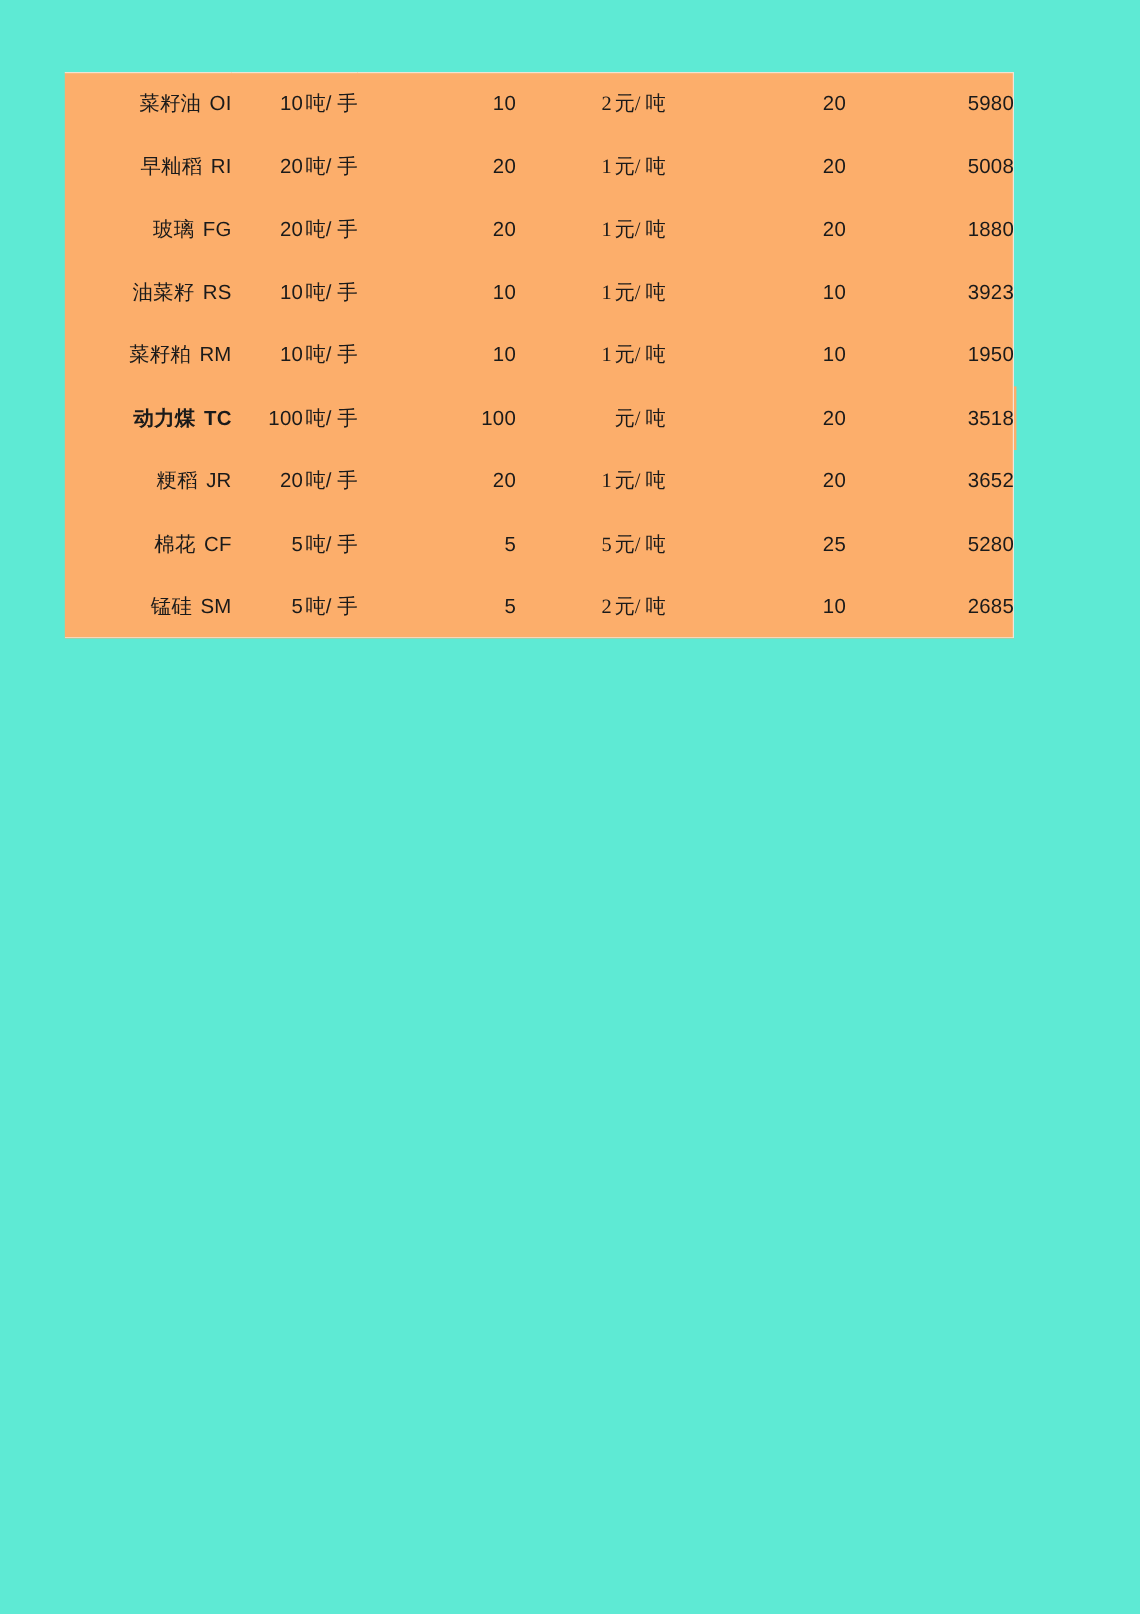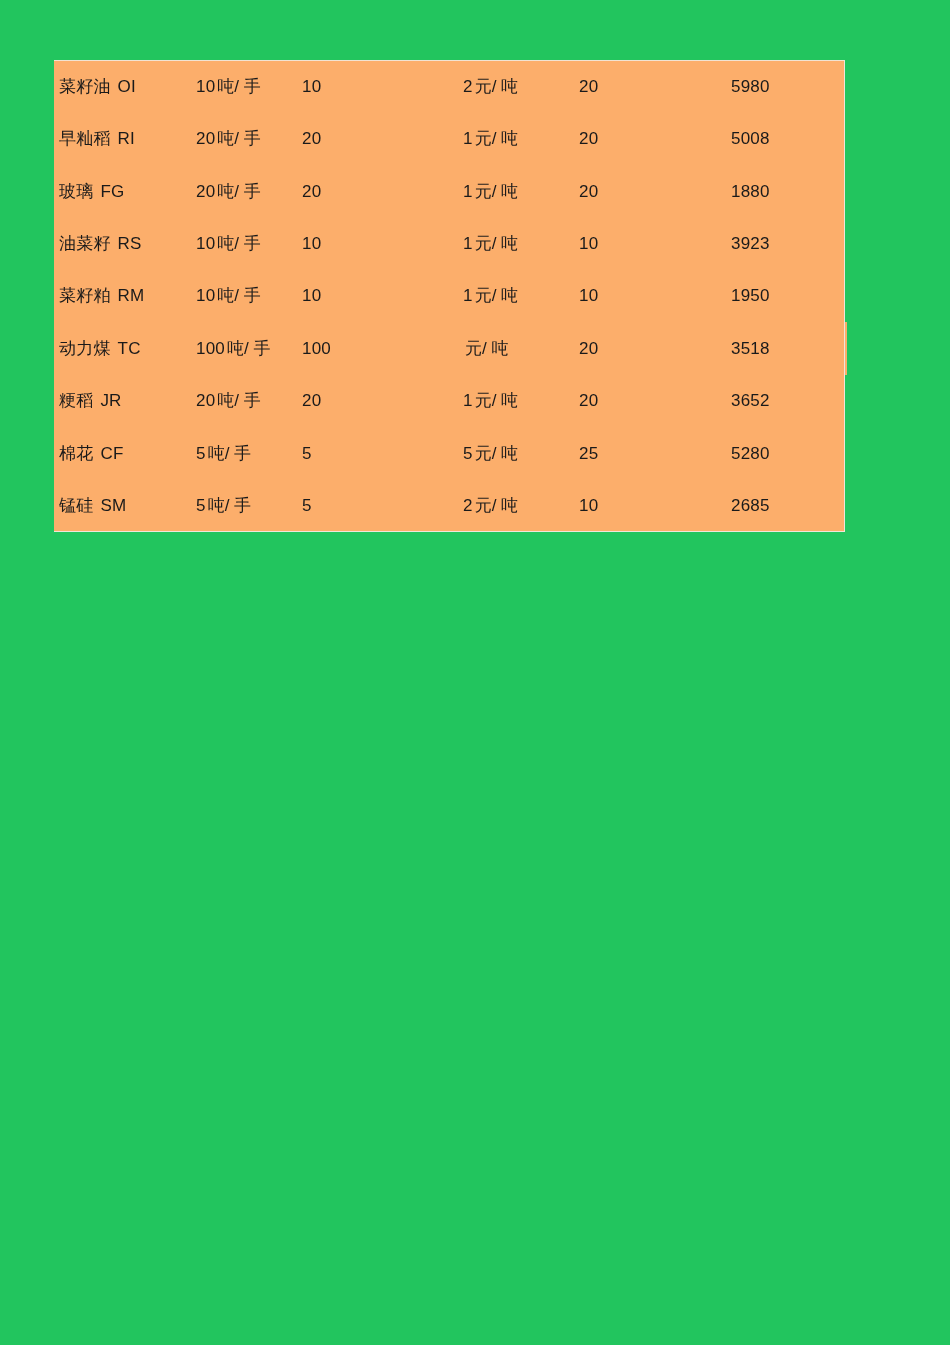--- a/index.html
+++ b/index.html
@@ -16,21 +16,22 @@
     overflow: hidden;
   }
 
   
   #sheet {
     position: absolute;
     left: 0;
     top: 0;
     width: 950px;
     height: 1345px;
-    background: #22c55e;
+    background: #5eead4;
+    text-align: right;
   }
 
   
   #contract-table {
     position: absolute;
     left: 54px;
     top: 60px;
     width: 791px;
     border-collapse: collapse;
     table-layout: fixed;
@@ -58,21 +59,21 @@
   .col-unit   { width: 105px; }
   .col-mult   { width: 132px; }
   .col-tick   { width: 125px; }
   .col-tickv  { width: 150px; }
   .col-price  { width: 140px; }
 
   
   .cell-name  { padding-left: 5px !important; }
   .cell-unit  { padding-left: 3px !important; }
   .cell-mult  { padding-left: 4px !important; }
-  .cell-tick  { padding-left: 33px !important; }
+  .cell-tick  { padding-left: 33px !important; font-family: Liberation Serif, serif; }
   .cell-tickv { padding-left: 24px !important; }
   .cell-price { padding-left: 26px !important; }
 
   
   .sym {
     margin-left: 7px;
   }
   .num-lead {
     margin-right: 2px;
   }
@@ -147,21 +148,21 @@
         </tr>
         <tr>
           <td class="cell-name"><span>菜籽粕</span><span class="sym">RM</span></td>
           <td class="cell-unit"><span class="num-lead">10</span><span class="unit-txt">吨/ 手</span></td>
           <td class="cell-mult">10</td>
           <td class="cell-tick"><span class="num-lead">1</span><span class="unit-txt">元/ 吨</span></td>
           <td class="cell-tickv">10</td>
           <td class="cell-price">1950</td>
         </tr>
         <tr class="rule-row">
-          <td class="cell-name" style="border-bottom-color: rgb(224, 201, 174); box-shadow: rgb(252, 174, 107) 2px 0px 0px 0px;"><span>动力煤</span><span class="sym">TC</span></td>
+          <td class="cell-name" style="border-bottom-color: rgb(224, 201, 174); box-shadow: rgb(252, 174, 107) 2px 0px 0px 0px; font-weight: bold;"><span>动力煤</span><span class="sym">TC</span></td>
           <td class="cell-unit" style="border-bottom-color: rgb(224, 201, 174); box-shadow: rgb(252, 174, 107) 2px 0px 0px 0px;"><span class="num-lead">100</span><span class="unit-txt">吨/ 手</span></td>
           <td class="cell-mult" style="border-bottom-color: rgb(224, 201, 174); box-shadow: rgb(252, 174, 107) 2px 0px 0px 0px;">100</td>
           <td class="cell-tick" style="border-bottom-color: rgb(224, 201, 174); box-shadow: rgb(252, 174, 107) 2px 0px 0px 0px;"><span class="num-lead"></span><span class="unit-txt">元/ 吨</span></td>
           <td class="cell-tickv" style="border-bottom-color: rgb(224, 201, 174); box-shadow: rgb(252, 174, 107) 2px 0px 0px 0px;">20</td>
           <td class="cell-price" style="border-bottom-color: rgb(224, 201, 174); box-shadow: rgb(252, 174, 107) 2px 0px 0px 0px;">3518</td>
         </tr>
         <tr>
           <td class="cell-name"><span>粳稻</span><span class="sym">JR</span></td>
           <td class="cell-unit"><span class="num-lead">20</span><span class="unit-txt">吨/ 手</span></td>
           <td class="cell-mult">20</td>

